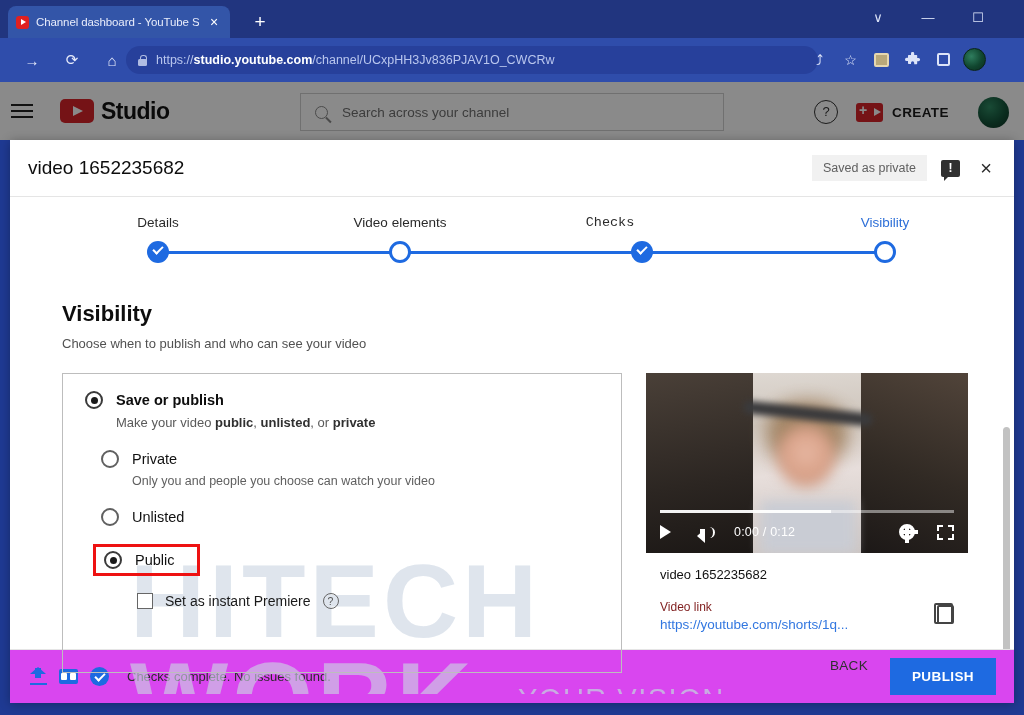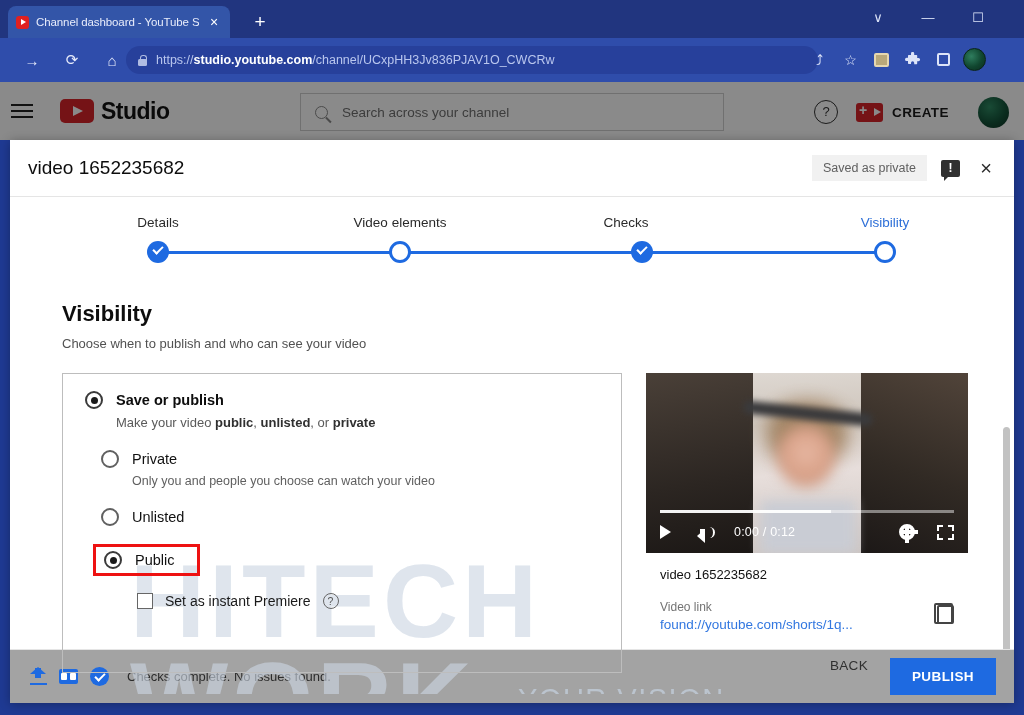--- a/index.html
+++ b/index.html
@@ -303,41 +303,41 @@
   .gear::after { left: 2px; top: -3px; width: 4px; height: 18px; }
   .fs { width: 17px; height: 15px; position: relative; }
   .fs i { position: absolute; width: 6px; height: 6px; }
   .fs i:nth-child(1) { left: 0; top: 0; border-left: 2px solid #fff; border-top: 2px solid #fff; }
   .fs i:nth-child(2) { right: 0; top: 0; border-right: 2px solid #fff; border-top: 2px solid #fff; }
   .fs i:nth-child(3) { left: 0; bottom: 0; border-left: 2px solid #fff; border-bottom: 2px solid #fff; }
   .fs i:nth-child(4) { right: 0; bottom: 0; border-right: 2px solid #fff; border-bottom: 2px solid #fff; }
 
   .meta { padding: 14px 14px 0 14px; position: relative; }
   .meta-title { font-size: 13px; color: #111; }
-  .meta-link-label { font-size: 12px; color: #737373; margin-top: 18px; }
+  .meta-link-label { font-size: 12px; color: #7f1d1d; margin-top: 18px; }
   .meta-link { font-size: 13.5px; color: #3277e0; margin-top: 3px; }
   .copy-ic {
     position: absolute; right: 14px; top: 52px; width: 17px; height: 19px;
     border: 2px solid #444; border-radius: 2px;
   }
   .copy-ic::before {
     content: ""; position: absolute; left: -5px; top: -4px; width: 15px; height: 17px;
     border: 2px solid #444; border-radius: 2px; z-index: -1;
   }
 
   .scrollbar {
     position: absolute; right: 4px; top: 148px; width: 7px; height: 230px;
     background: #c2c2c2; border-radius: 4px;
   }
 
   
   .modal-foot {
     position: absolute; left: 0; bottom: 0; width: 1004px; height: 54px;
     border-top: 1px solid #e5e5e5; display: flex; align-items: center; padding: 0 18px 0 20px;
-    background: #a3a3a3;
+    background: #d946ef;
   }
   .foot-icons { display: flex; align-items: center; gap: 12px; }
   .up-ic { width: 17px; height: 17px; position: relative; }
   .up-ic::before {
     content: ""; position: absolute; left: 5px; top: 0; width: 6px; height: 10px; background: #1e6ae1;
   }
   .up-ic::after {
     content: ""; position: absolute; left: 0; top: -1px; width: 0; height: 0;
     border-bottom: 7px solid #1e6ae1; border-left: 8px solid transparent; border-right: 8px solid transparent;
   }
@@ -454,21 +454,21 @@
       <div class="step-line" style="left:148px; width:242px;"></div>
       <div class="step-line" style="left:390px; width:242px;"></div>
       <div class="step-line" style="left:632px; width:243px;"></div>
 
       <div class="step-label" style="left:148px;">Details</div>
       <div class="dot done" style="left:148px;"></div>
 
       <div class="step-label" style="left:383px;margin-left:7px;">Video elements</div>
       <div class="dot open" style="left:390px;"></div>
 
-      <div class="step-label" style="left:616px;">Checks</div>
+      <div class="step-label" style="left:600px;font-family:Liberation Mono, monospace;">Checks</div>
       <div class="dot done" style="left:632px;"></div>
 
       <div class="step-label active" style="left:875px;">Visibility</div>
       <div class="dot open" style="left:875px;"></div>
     </div>
 
     <div class="modal-body">
 
       <svg class="watermark" viewBox="0 0 640 200">
         <text x="0" y="78" font-family="Liberation Sans, sans-serif" font-size="104" font-weight="bold" fill="#ccd6e3" opacity="0.62" letter-spacing="4">HITECH</text>
@@ -561,21 +561,21 @@
                         <i></i>
                       </span>
                     </span>
                 </div>
               </div>
             </div>
 
             <div class="meta">
               <div class="meta-title">video 1652235682</div>
               <div class="meta-link-label">Video link</div>
-              <div class="meta-link">found://youtube.com/shorts/1q...</div>
+              <div class="meta-link">https://youtube.com/shorts/1q...</div>
               <div class="copy-ic"></div>
             </div>
           </div>
         </div>
       </div>
 
       <div class="scrollbar"></div>
     </div>
 
     <div class="modal-foot">

